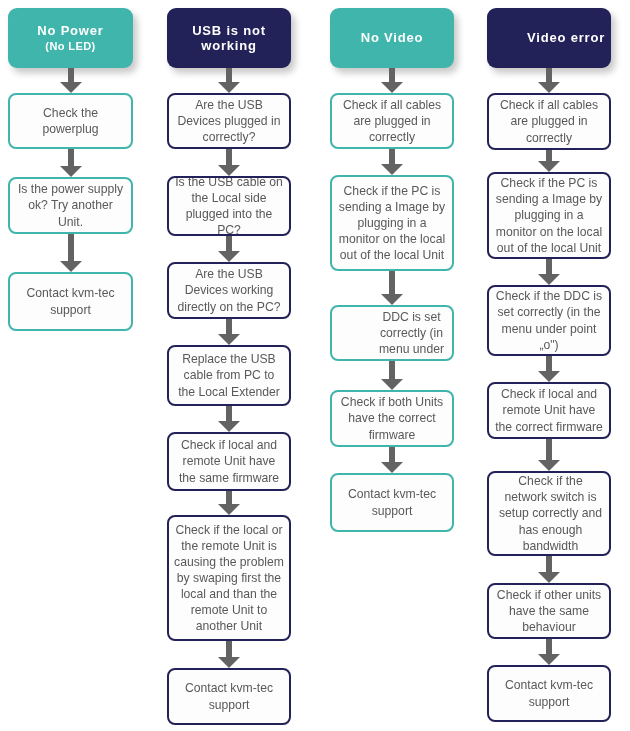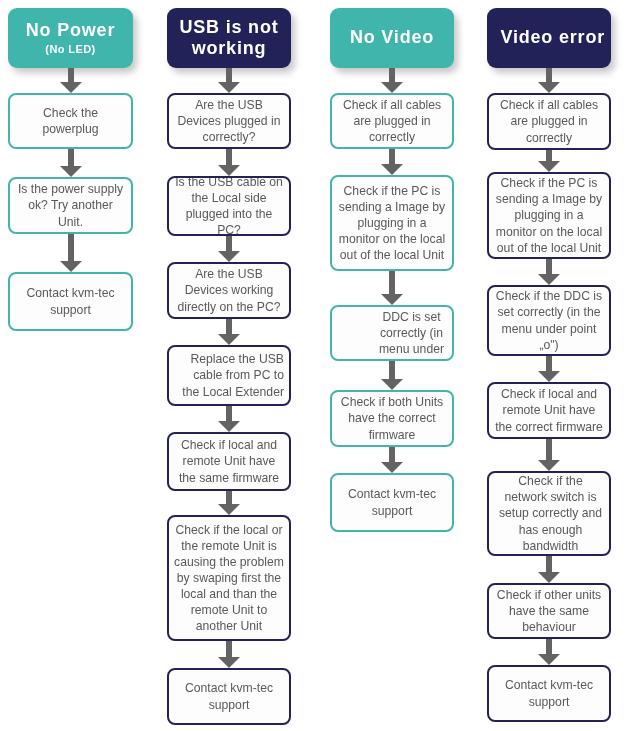--- a/index.html
+++ b/index.html
@@ -33,21 +33,21 @@
     text-align: center;
     color: #ffffff;
     font-weight: bold;
     letter-spacing: 0.8px;
     line-height: 1.18;
     box-shadow: 4px 5px 7px rgba(0,0,0,0.22);
     padding: 2px 6px;
   }
   .header-box.teal { background: #3fb5ac; }
   .header-box.navy { background: #232258; }
-  .header-title { font-size: 18px; display: block; }
+  .header-title { font-size: 13px; display: block; }
   .header-sub  { font-size: 11px; display: block; letter-spacing: 0.4px; margin-top: 1px;}
 
   
   .step-box {
     position: absolute;
     box-sizing: border-box;
     background: #fdfdfe;
     border-radius: 8px;
     display: flex;
     align-items: center;
@@ -139,21 +139,21 @@
       <div class="shaft" style="height: 16px;"></div>
       <div class="head" style="top: 15px;"></div>
     </div>
     <div class="step-box navy" style="left: 167px; top: 262px; width: 124px; height: 57px;">
       <span class="step-text">Are the USB Devices working directly on the PC?</span>
     </div>
     <div class="arrow" style="left: 218px; top: 319px; height: 26px;">
       <div class="shaft" style="height: 16px;"></div>
       <div class="head" style="top: 15px;"></div>
     </div>
-    <div class="step-box navy" style="left: 167px; top: 345px; width: 124px; height: 61px; text-align: right;">
+    <div class="step-box navy" style="left: 167px; top: 345px; width: 124px; height: 61px;">
       <span class="step-text">Replace the USB cable from PC to the Local Extender</span>
     </div>
     <div class="arrow" style="left: 218px; top: 406px; height: 26px;">
       <div class="shaft" style="height: 16px;"></div>
       <div class="head" style="top: 15px;"></div>
     </div>
     <div class="step-box navy" style="left: 167px; top: 432px; width: 124px; height: 59px;">
       <span class="step-text">Check if local and remote Unit have the same firmware</span>
     </div>
     <div class="arrow" style="left: 218px; top: 491px; height: 24px;">

